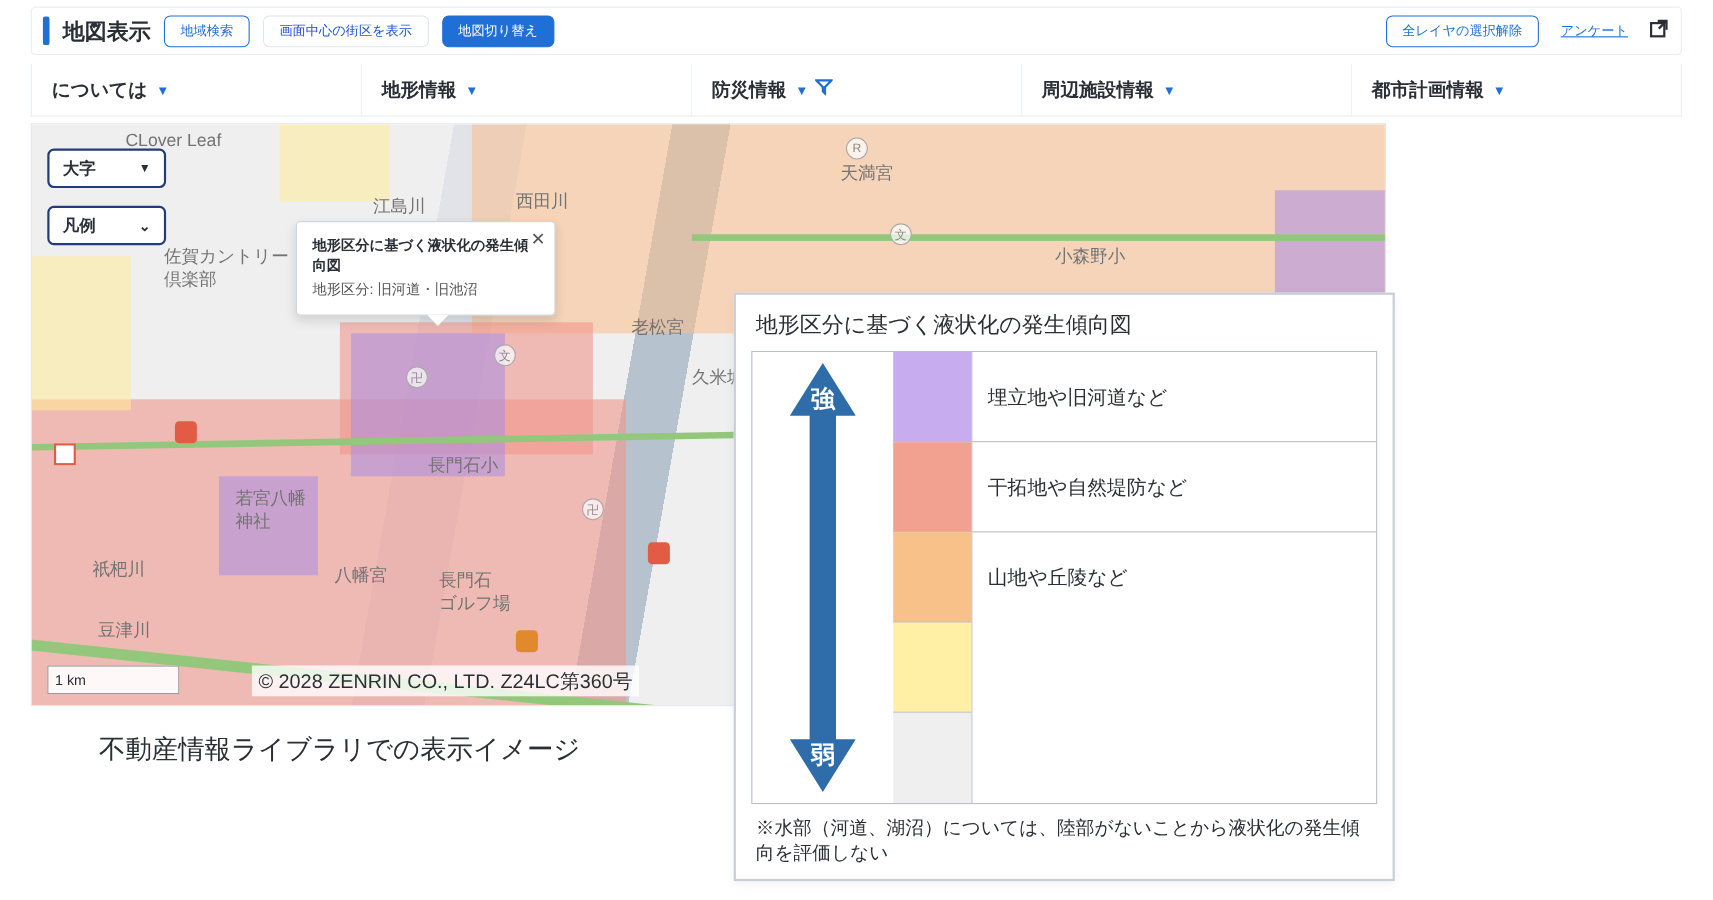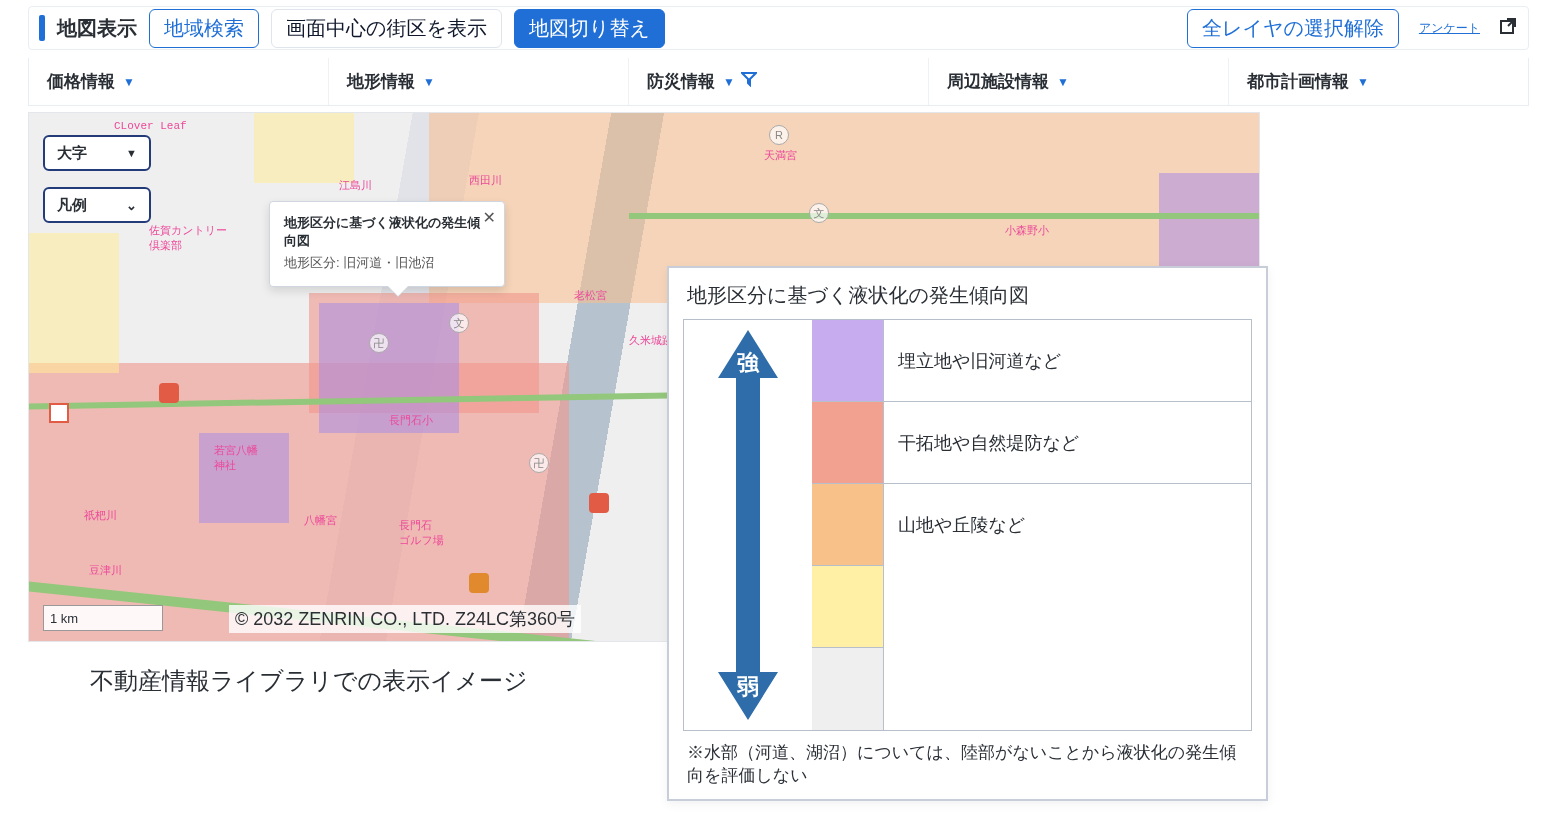--- a/index.html
+++ b/index.html
@@ -36,32 +36,32 @@
   .topbar-accent {
     width: 6px; height: 26px;
     background: var(--blue);
     border-radius: 2px;
   }
   .topbar-title {
     font-size: 20px;
     font-weight: 700;
   }
   .pill-btn {
-    font-size: 20px;
+    font-size: 12px;
     padding: 5px 14px;
     border-radius: 6px;
     border: 1px solid var(--blue);
     background: #fff;
     color: var(--blue);
     cursor: pointer;
     white-space: nowrap;
   }
   .pill-btn.muted {
     border-color: #dfe5ec;
-    color: #0f172a;
+    color: #1d4ed8;
     cursor: default;
   }
   .pill-btn.solid {
     background: var(--blue);
     color: #fff;
   }
   .topbar-spacer { flex: 1; }
   .link {
     color: var(--blue);
     font-size: 12px;
@@ -125,25 +125,24 @@
   .road {
     position: absolute;
     background: #93c77b;
     height: 6px;
     pointer-events: none;
   }
 
   
   .map-label {
     position: absolute;
-    font-size: 11px;
-    color: #ec4899;
+    font-size: 16px;
+    color: #737373;
     pointer-events: none;
     white-space: nowrap;
-    font-family: Liberation Mono, monospace;
   }
   .poi-circle {
     position: absolute;
     width: 20px; height: 20px;
     border: 1px solid #aaa;
     border-radius: 50%;
     font-size: 11px;
     display: flex; align-items: center; justify-content: center;
     color: #888;
     background: rgba(255,255,255,0.7);
@@ -307,21 +306,21 @@
     <svg width="20" height="20" viewBox="0 0 20 20" stroke="#2a2f36" stroke-width="2" fill="none">
       <rect x="3" y="5" width="12" height="12"></rect>
       <path d="M9 3 H17 V11"></path>
       <path d="M17 3 L10 10"></path>
     </svg>
   </span>
 </div>
 
 <div class="layer-tabs">
   <div class="layer-tab">
-    <span>価格情報</span>
+    <span>については</span>
     <span class="caret">▼</span>
   </div>
   <div class="layer-tab">
     <span>地形情報</span>
     <span class="caret">▼</span>
   </div>
   <div class="layer-tab">
     <span>防災情報</span>
     <span class="caret">▼</span>
     <span class="filter-icon">
@@ -366,21 +365,21 @@
   <div class="poi-box" style="left:130px; top:270px;"></div>
   <div class="poi-box" style="left:560px; top:380px;"></div>
   <div class="poi-box" style="left:440px; top:460px; background:#e08a2d;"></div>
   <div class="poi-box" style="left:20px; top:290px; border-radius:0; background:#fff; border:2px solid #e25c45;"></div>
 
   <div class="map-label" style="left:85px;  top:7px;">CLover Leaf</div>
   <div class="map-label" style="left:120px; top:110px;">佐賀カントリー<br>倶楽部</div>
   <div class="map-label" style="left:310px; top:65px;">江島川</div>
   <div class="map-label" style="left:440px; top:60px;">西田川</div>
   <div class="map-label" style="left:735px; top:35px;">天満宮</div>
-  <div class="map-label" style="left:976px; top:110px;">小森野小</div>
+  <div class="map-label" style="left:930px; top:110px;">小森野小</div>
   <div class="map-label" style="left:545px; top:175px;">老松宮</div>
   <div class="map-label" style="left:185px; top:330px;">若宮八幡<br>神社</div>
   <div class="map-label" style="left:55px;  top:395px;">祇杷川</div>
   <div class="map-label" style="left:275px; top:400px;">八幡宮</div>
   <div class="map-label" style="left:60px;  top:450px;">豆津川</div>
   <div class="map-label" style="left:370px; top:405px;">長門石<br>ゴルフ場</div>
   <div class="map-label" style="left:600px; top:220px;">久米城跡</div>
   <div class="map-label" style="left:360px; top:300px;">長門石小</div>
 
   <div class="map-chip" style="top:22px;">
@@ -394,21 +393,21 @@
 
   <div class="tooltip">
     <span class="tooltip-close">✕</span>
     <div class="tooltip-title">地形区分に基づく液状化の発生傾向図</div>
     <div class="tooltip-body">地形区分: 旧河道・旧池沼</div>
   </div>
 
   <div class="scalebar">
     <span>1 km</span>
   </div>
-  <div class="copyright">© 2032 ZENRIN CO., LTD.  Z24LC第360号</div>
+  <div class="copyright">© 2028 ZENRIN CO., LTD.  Z24LC第360号</div>
 </div>
 
 <div class="caption">不動産情報ライブラリでの表示イメージ</div>
 
 <div class="legend-panel">
   <div class="legend-title">地形区分に基づく液状化の発生傾向図</div>
   <div class="legend-body">
     <div class="legend-arrow-cell">
       <svg class="vert-arrow" viewBox="0 0 60 390" preserveAspectRatio="none">
         <polygon points="30,0 60,48 42,48 42,342 60,342 30,390 0,342 18,342 18,48 0,48" fill="#2e6da9"></polygon>

